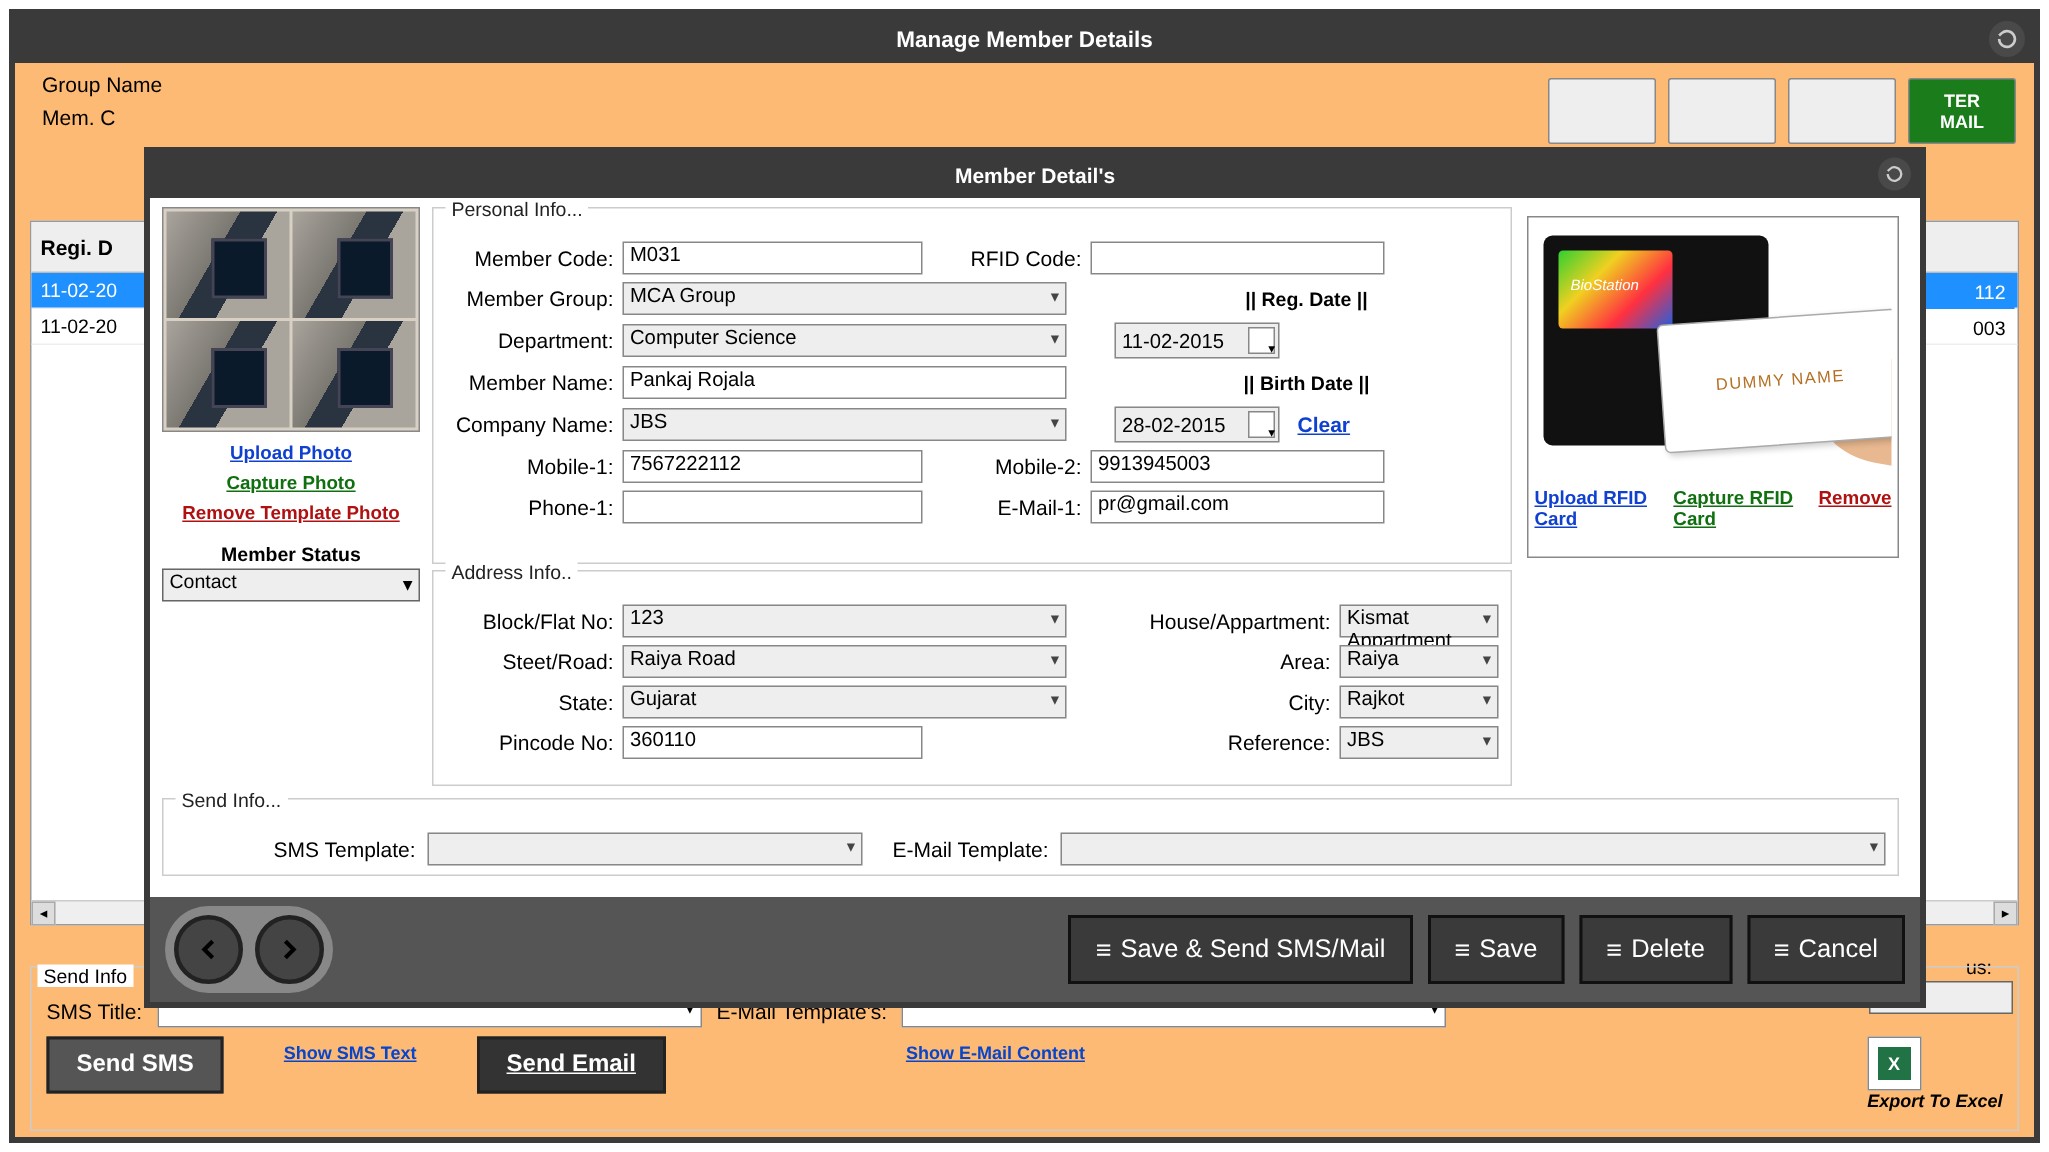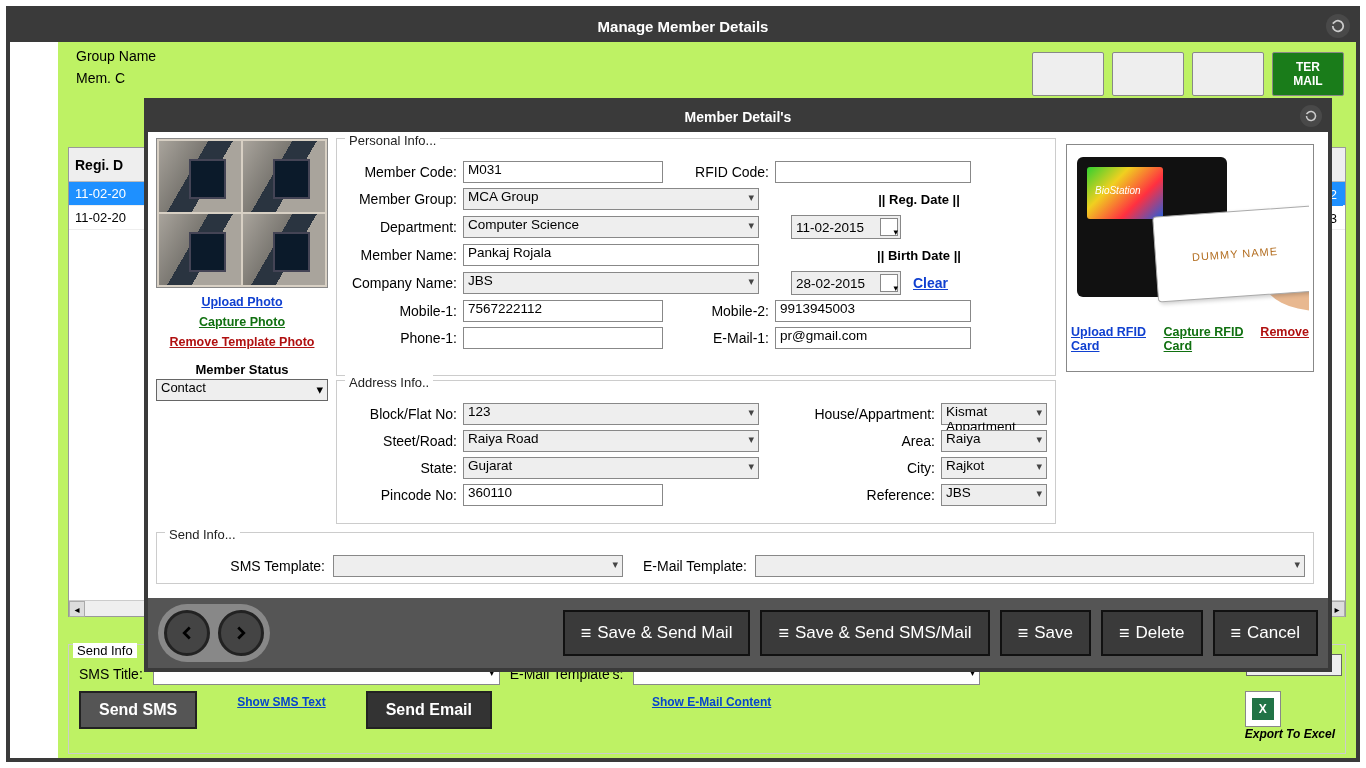--- a/index.html
+++ b/index.html
@@ -2,21 +2,21 @@
 <html><head>
 <meta charset="utf-8">
 <style>
 * { box-sizing: border-box; margin: 0; padding: 0; font-family: "Segoe UI", Arial, sans-serif; }
 body { background: #fff; width: 1366px; height: 768px; overflow: hidden; position: relative; }
 
 
 .main-window { position: absolute; top: 6px; left: 6px; right: 6px; bottom: 6px; border: 4px solid #3a3a3a; background: #fff; }
 .main-titlebar { background: #3a3a3a; color: #fff; height: 32px; display: flex; align-items: center; justify-content: center; font-weight: bold; font-size: 15px; position: relative; }
 .main-titlebar .reload { position: absolute; right: 6px; top: 4px; width: 24px; height: 24px; border-radius: 50%; background: rgba(255,255,255,0.08); display:flex; align-items:center; justify-content:center; cursor:pointer; }
-.main-body { position: absolute; top: 32px; left: 0; right: 0; bottom: 0; background: #bef264; padding: 8px 12px; margin-left: 48px; }
+.main-body { position: absolute; top: 32px; left: 0; right: 0; bottom: 0; background: #fdba74; padding: 8px 12px; }
 
 
 .bg-topbar .left-labels { position:absolute; left: 18px; top: 6px; font-size:14px; }
 .bg-topbar .left-labels div { margin-bottom: 6px; }
 .bg-buttons { position:absolute; right: 12px; top: 10px; display:flex; gap:8px; }
 .bg-btn { border:1px solid #888; background:#eee; height:44px; width:72px; border-radius:2px; }
 .bg-btn.green { background:#1a7c1a; color:#fff; display:flex; flex-direction:column; align-items:center; justify-content:center; font-weight:bold; font-size:12px; }
 
 .bg-table-wrap { position:absolute; top: 105px; left: 10px; right: 10px; height: 470px; border:1px solid #999; background:#fff; }
 .bg-table-head { background:#eee; height:34px; display:flex; align-items:center; border-bottom:1px solid #bbb; font-weight:bold; font-size:14px; padding-left:6px; }
@@ -30,21 +30,21 @@
 .bg-scroll .ar { width:16px; height:16px; background:#ddd; border:1px solid #aaa; font-size:10px; display:flex; align-items:center; justify-content:center; }
 
 .bg-send-area { position:absolute; bottom: 4px; left: 10px; right: 10px; height: 110px; border:1px solid #ccc; padding: 4px 10px; }
 .bg-send-area .title { font-size:13px; position:absolute; top:-2px; left:4px; background:#fff; padding:0 4px; }
 .bg-send-row { display:flex; align-items:center; gap:10px; margin-top:14px; }
 .bg-send-row label { font-size:14px; }
 .bg-combo { flex:1; height:22px; border:1px solid #888; background:#fff; position:relative; }
 .bg-combo::after { content:"▾"; position:absolute; right:4px; top:2px; font-size:11px; }
 .bg-send-col { display:flex; flex-direction:column; align-items:center; gap:6px; }
 .bg-black-btn { background:#555; color:#fff; border:2px solid #222; padding:8px 18px; font-size:16px; font-weight:bold; cursor:pointer; }
-.bg-black-btn.dark { background:#333; }
+.bg-black-btn.dark { background:#333;text-decoration:underline; }
 .bg-link { color:#0645cc; text-decoration:underline; font-size:12px; font-weight:bold; cursor:pointer; }
 .excel-icon { width:36px; height:36px; border:1px solid #888; background:#fff; display:flex; align-items:center; justify-content:center; cursor:pointer; position:relative; }
 .excel-icon::before { content:""; width:22px; height:22px; background:#217346; display:block; }
 .excel-icon::after { content:"X"; position:absolute; color:#fff; font-weight:bold; font-size:12px; }
 .excel-label { font-size:12px; font-style:italic; font-weight:bold; }
 
 .pw-status-lbl { position:absolute; right:28px; bottom:106px; font-size:13px; }
 .pw-status-combo { position:absolute; right:14px; bottom:82px; width:96px; height:22px; border:1px solid #666; background:#eee; }
 
 
@@ -348,24 +348,20 @@
             <svg viewBox="0 0 24 24" fill="none" stroke="#000" stroke-width="3">
                 <polyline points="15 18 9 12 15 6"></polyline>
               </svg>
           </div>
           <div class="circ">
             <svg viewBox="0 0 24 24" fill="none" stroke="#000" stroke-width="3">
                 <polyline points="9 18 15 12 9 6"></polyline>
               </svg>
           </div>
         </div>
-        <button class="fbtn">
-            <span class="grip"></span>
-            <span>Save &amp; Send Mail</span>
-          </button>
         <button class="fbtn">
             <span class="grip"></span>
             <span>Save &amp; Send SMS/Mail</span>
           </button>
         <button class="fbtn">
             <span class="grip"></span>
             <span>Save</span>
           </button>
         <button class="fbtn">
             <span class="grip"></span>

